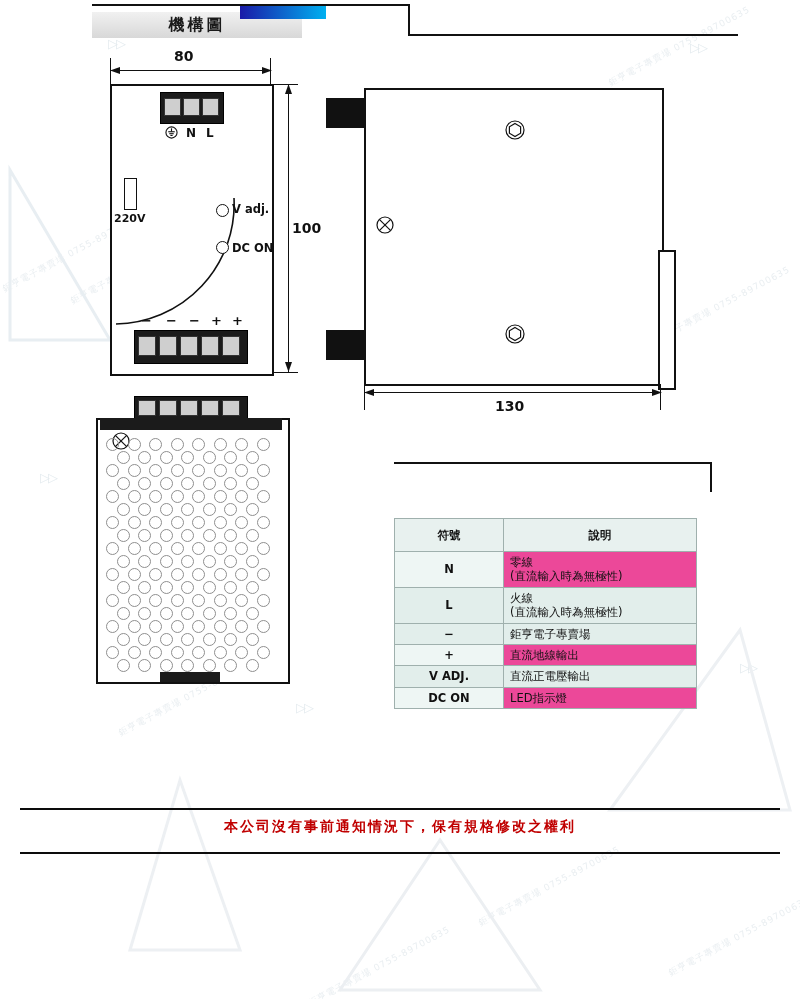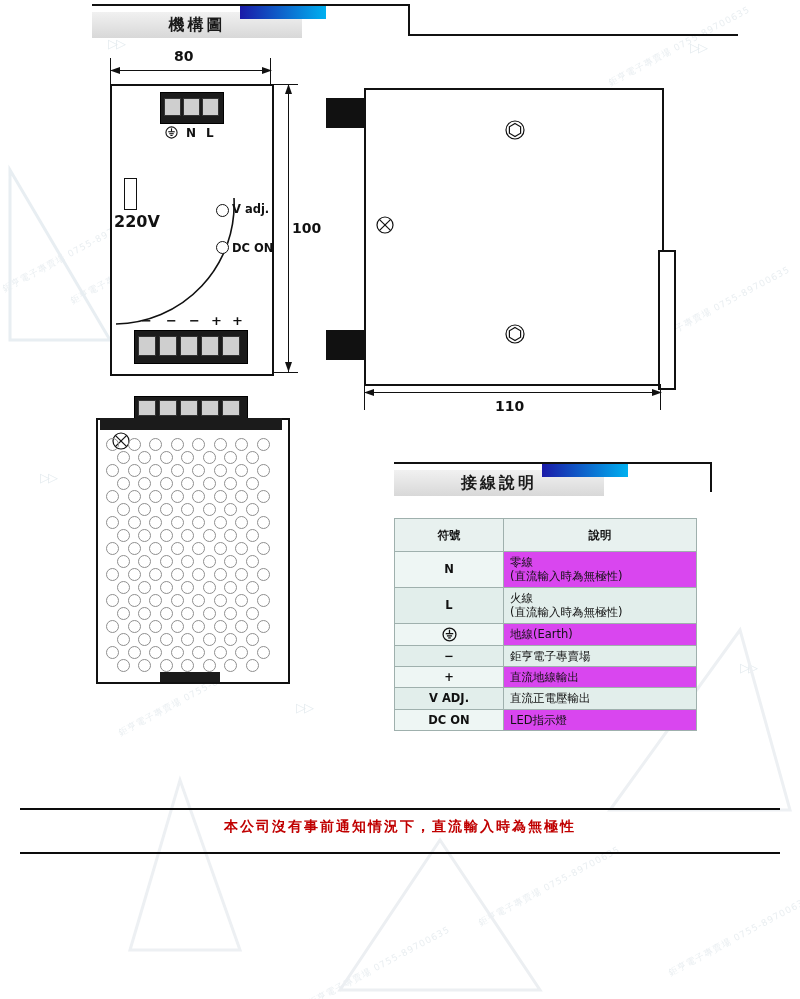--- a/index.html
+++ b/index.html
@@ -48,21 +48,21 @@
   .vent { position:absolute; width:11px; height:11px; border:1px solid #8f8f8f;
           border-radius:50%; }
 
   
   table.wire { position:absolute; border-collapse:collapse; background:#fff; }
   table.wire td, table.wire th {
      border:1px solid #9fb0ad; font-size:11.5px; color:#111;
      font-family:"DejaVu Sans", sans-serif; padding:3px 6px; }
   table.wire th { background:#e8f1ef; font-weight:bold; text-align:center; height:26px; }
   table.wire td.sym { width:96px; text-align:center; font-weight:bold; background:#eef6f4; }
-  table.wire td.desc { width:180px; text-align:left; background:#d946ef; line-height:1.25; }
+  table.wire td.desc { width:180px; text-align:left; background:#ec4899; line-height:1.25; }
   table.wire tr.alt td { background:#e2eeeb; }
 
   .spec { position:absolute; font-size:13.5px; color:#111; line-height:1.55; }
   .footer-note { position:absolute; width:100%; text-align:center;
      font-family:"DejaVu Serif", serif; font-weight:bold; font-size:14px;
      color:#c00000; letter-spacing:2px; }
   .hr-black { position:absolute; height:2px; background:#0c0c0c; }
 
   .earth-sym { position:absolute; width:13px; height:13px; }
 </style>
@@ -130,21 +130,21 @@
     <circle cx="7" cy="7" r="6" fill="none" stroke="#111" stroke-width="1.2"></circle>
     <line x1="7" y1="2.5" x2="7" y2="6" stroke="#111" stroke-width="1.2"></line>
     <line x1="3.5" y1="6.2" x2="10.5" y2="6.2" stroke="#111" stroke-width="1.2"></line>
     <line x1="4.6" y1="8.3" x2="9.4" y2="8.3" stroke="#111" stroke-width="1.2"></line>
     <line x1="5.8" y1="10.2" x2="8.2" y2="10.2" stroke="#111" stroke-width="1.2"></line>
   </svg>
   <div class="lbl" style="left:186px; top:126px; font-size:12px;">N</div>
   <div class="lbl" style="left:206px; top:126px; font-size:12px;">L</div>
 
   <div class="ln" style="left:124px; top:178px; width:11px; height:30px; background:#fff; border:1px solid #111;"></div>
-  <div class="lbl" style="left:114px; top:212px; font-size:16px;">220V</div>
+  <div class="lbl" style="left:114px; top:212px; font-size:11px;">220V</div>
 
   <svg style="position:absolute; left:112px; top:196px;" width="124" height="132">
     <path d="M122,2 A120,120 0 0 1 4,128" fill="none" stroke="#111" stroke-width="1.6"></path>
   </svg>
 
   <div class="circle" style="left:216px; top:204px; width:11px; height:11px;"></div>
   <div class="lbl" style="left:232px; top:202px; font-size:11.5px;">V adj.</div>
   <div class="circle" style="left:216px; top:241px; width:11px; height:11px;"></div>
   <div class="lbl" style="left:232px; top:241px; font-size:11.5px;">DC ON</div>
 
@@ -189,21 +189,21 @@
     <line x1="14.7" y1="3.3" x2="3.3" y2="14.7" stroke="#111" stroke-width="1.2"></line>
   </svg>
 
   <div class="dimv" style="left:364px; top:384px; height:26px;"></div>
   <div class="dimv" style="left:660px; top:384px; height:26px;"></div>
   <div class="dim" style="left:364px; top:392px; width:296px;"></div>
   <svg style="position:absolute; left:362px; top:386px;" width="302" height="13">
     <polygon points="2,6.5 12,3 12,10" fill="#111"></polygon>
     <polygon points="300,6.5 290,3 290,10" fill="#111"></polygon>
   </svg>
-  <div class="lbl" style="left:495px; top:398px; font-size:14px;">110</div>
+  <div class="lbl" style="left:495px; top:398px; font-size:14px;">130</div>
 
   <div class="tb-blk" style="left:134px; top:396px; width:112px; height:22px;"></div>
   <div class="tb-screw" style="left:138px; top:400px; width:16px; height:14px;"></div>
   <div class="tb-screw" style="left:159px; top:400px; width:16px; height:14px;"></div>
   <div class="tb-screw" style="left:180px; top:400px; width:16px; height:14px;"></div>
   <div class="tb-screw" style="left:201px; top:400px; width:16px; height:14px;"></div>
   <div class="tb-screw" style="left:222px; top:400px; width:16px; height:14px;"></div>
 
   <div class="case-top" style="left:96px; top:418px; width:190px; height:262px;"></div>
   <div class="ln" style="left:100px; top:418px; width:182px; height:12px; background:#1b1b1b;"></div>
@@ -346,25 +346,20 @@
       <div class="vent" style="left: 116.75px; top: 659px;"></div>
       <div class="vent" style="left: 138.25px; top: 659px;"></div>
       <div class="vent" style="left: 159.75px; top: 659px;"></div>
       <div class="vent" style="left: 181.25px; top: 659px;"></div>
       <div class="vent" style="left: 202.75px; top: 659px;"></div>
       <div class="vent" style="left: 224.25px; top: 659px;"></div>
       <div class="vent" style="left: 245.75px; top: 659px;"></div>
     </div>
 
 
-  <div class="banner" style="left:394px; top:470px; width:210px;">
-    <div class="grey"></div>
-    <div class="blue"></div>
-    <div class="title">接線說明</div>
-  </div>
   <div class="ln" style="left:394px; top:462px; width:318px; height:2px;"></div>
   <div class="ln" style="left:710px; top:462px; width:2px; height:30px;"></div>
 
   <table class="wire" style="left:394px; top:518px;">
     <thead>
       <tr>
         <th>符號</th>
         <th>說明</th>
       </tr>
     </thead>
@@ -376,32 +371,20 @@
             <div>(直流輸入時為無極性)</div>
           </td>
         </tr>
         <tr class="alt">
           <td class="sym">L</td>
           <td class="desc">
             <div>火線</div>
             <div>(直流輸入時為無極性)</div>
           </td>
         </tr>
-        <tr>
-          <td class="sym"><span><svg style="width:15px;height:15px;display:inline-block;vertical-align:middle" viewBox="0 0 14 14">
-                <circle cx="7" cy="7" r="6" fill="none" stroke="#111" stroke-width="1.2"></circle>
-                <line x1="7" y1="2.5" x2="7" y2="6" stroke="#111" stroke-width="1.2"></line>
-                <line x1="3.5" y1="6.2" x2="10.5" y2="6.2" stroke="#111" stroke-width="1.2"></line>
-                <line x1="4.6" y1="8.3" x2="9.4" y2="8.3" stroke="#111" stroke-width="1.2"></line>
-                <line x1="5.8" y1="10.2" x2="8.2" y2="10.2" stroke="#111" stroke-width="1.2"></line>
-              </svg></span></td>
-          <td class="desc">
-            <div>地線(Earth)</div>
-          </td>
-        </tr>
         <tr class="alt">
           <td class="sym">−</td>
           <td class="desc">
             <div>鉅亨電子專賣場</div>
           </td>
         </tr>
         <tr>
           <td class="sym">+</td>
           <td class="desc">
             <div>直流地線輸出</div>
@@ -416,16 +399,16 @@
         <tr>
           <td class="sym">DC ON</td>
           <td class="desc">
             <div>LED指示燈</div>
           </td>
         </tr>
       </tbody>
   </table>
 
   <div class="hr-black" style="left:20px; top:808px; width:760px;"></div>
-  <div class="footer-note" style="left:0; top:818px;">本公司沒有事前通知情況下，直流輸入時為無極性</div>
+  <div class="footer-note" style="left:0; top:818px;">本公司沒有事前通知情況下，保有規格修改之權利</div>
   <div class="hr-black" style="left:20px; top:852px; width:760px;"></div>
 
 </div>
 
 </body></html>

